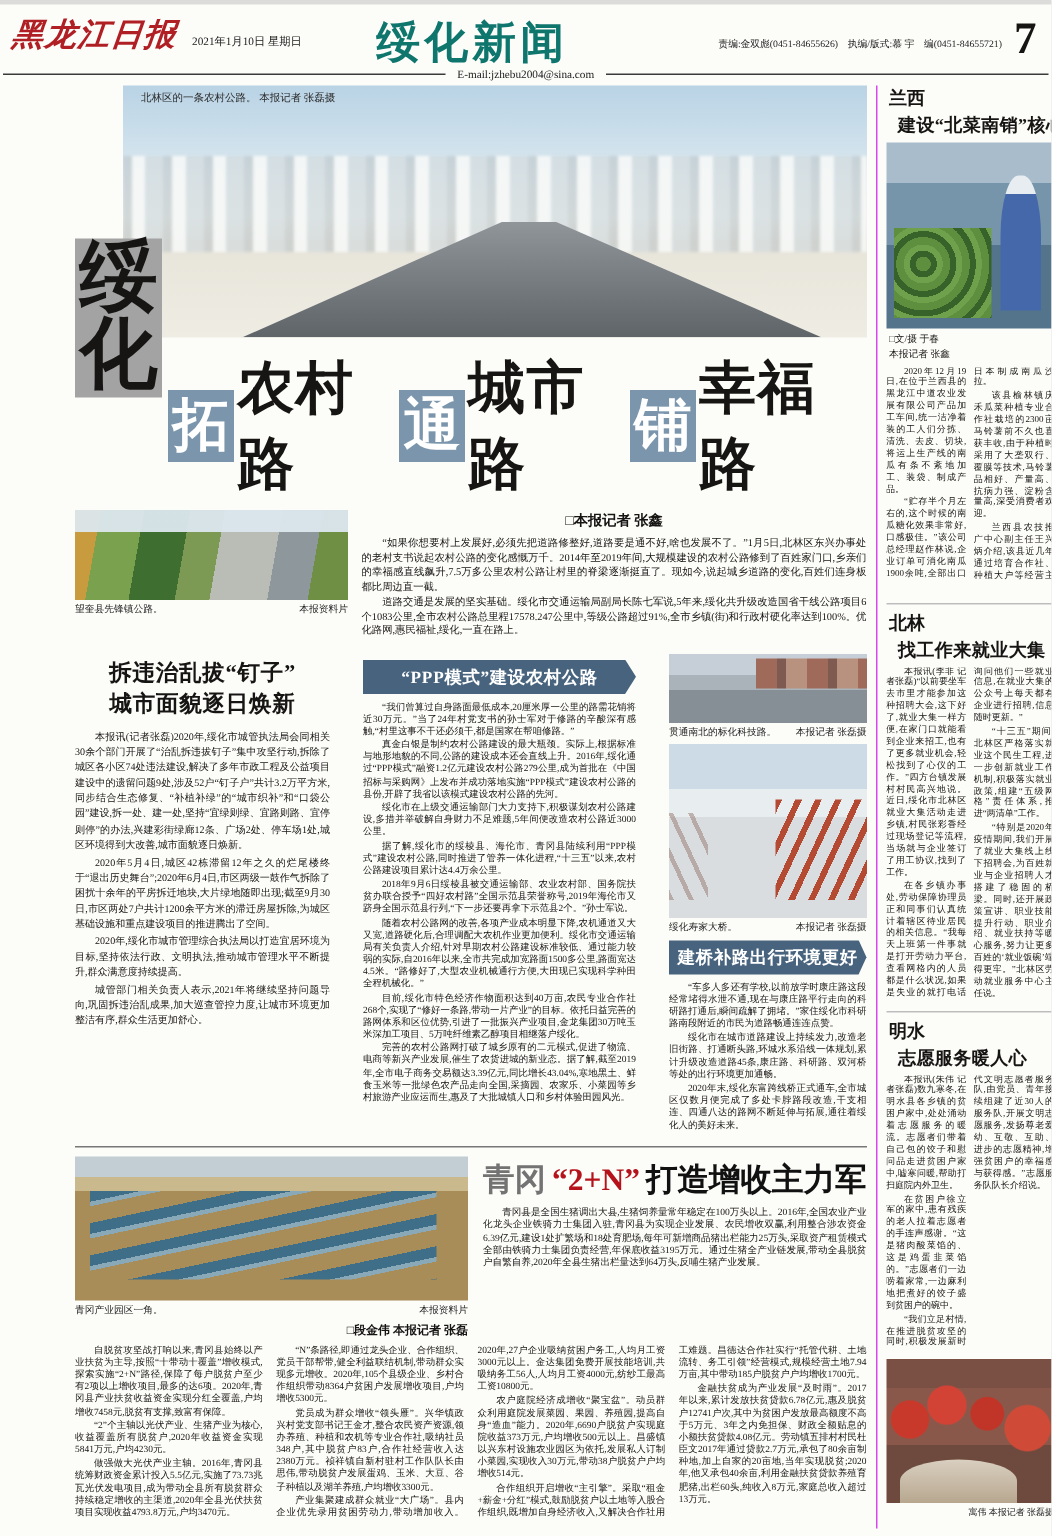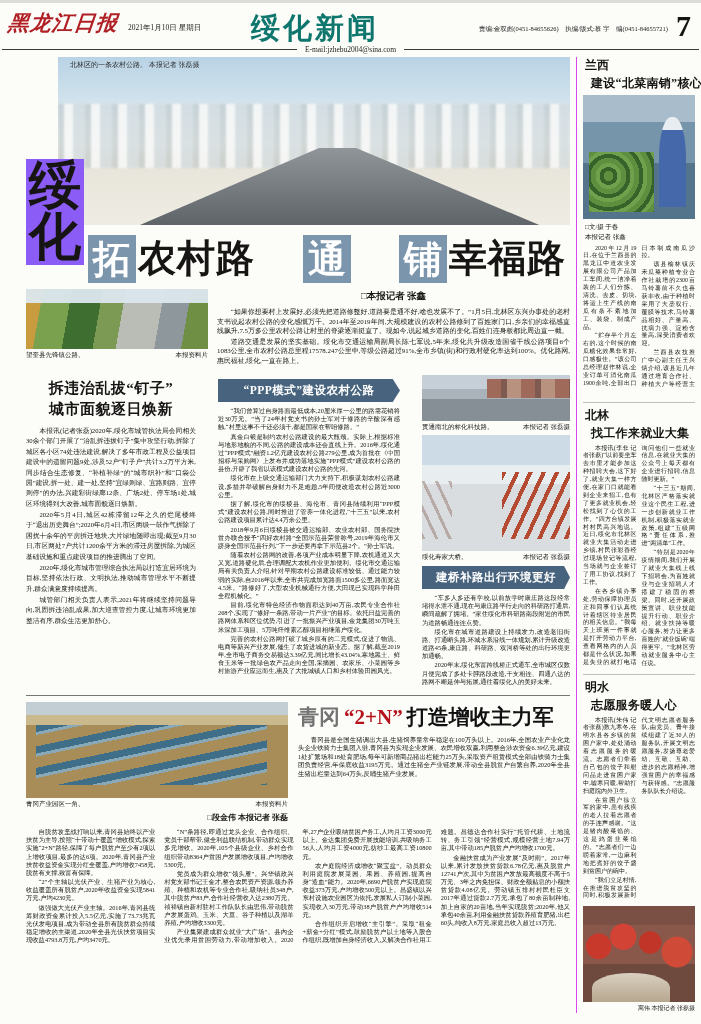--- a/index.html
+++ b/index.html
@@ -15,34 +15,34 @@
   .masthead { font-size:21px; font-weight:bold; font-style:italic; color:#b01f24; letter-spacing:1px; transform:skewX(-6deg); white-space:nowrap; }
   .head-date { font-size:7.5px; color:#222; margin:14px 0 0 10px; white-space:nowrap; }
   .section-title { flex:0 0 auto; font-size:29px; font-weight:900; color:#0f766e; letter-spacing:3px; margin:0 auto; white-space:nowrap; }
   .head-right { display:flex; align-items:flex-start; margin-left:auto; }
   .editors { font-size:6.5px; color:#222; margin:16px 8px 0 0; white-space:nowrap; }
   .page-num { font-size:30px; font-weight:bold; line-height:1; margin-top:2px; }
   .head-rule { display:flex; align-items:center; padding:0 2px; }
   .head-rule .line { flex:1; height:1px; background:#3a3a3a; }
   .head-rule .email { font-size:7.5px; color:#222; padding:0 8px; white-space:nowrap; }
   
-  .content { display:flex; padding:3px 6px 0 26px; }
+  .content { display:flex; padding:3px 6px 0 26px;margin-left:24px; }
   .main { width:550px; padding-right:6px; }
   .sidebar { width:119px; border-left:1px solid #d946ef; padding-left:6px; }
   
   .hero { position:relative; }
   .hero-photo { margin-left:32px; height:168px; position:relative; overflow:hidden;
     background:linear-gradient(180deg,#b9d3e5 0%,#cfe1ec 24%,#e2ebf0 38%,#eef1ee 52%,#e7e4da 62%,#efece3 100%); }
   .hero-photo::before { content:""; position:absolute; top:28%; left:0; right:0; height:38%;
     background:repeating-linear-gradient(90deg,rgba(186,195,198,.55) 0 6px,rgba(245,247,246,.92) 6px 15px,rgba(210,219,222,.7) 15px 27px); filter:blur(1px); }
   .hero-photo::after { content:""; position:absolute; bottom:0; left:16%; right:6%; height:46%;
     background:linear-gradient(180deg,#90959a 0,#5f6468 100%);
     clip-path:polygon(45% 0,54% 0,100% 100%,0 100%); }
   .hero-caption { position:absolute; top:3px; left:44px; font-size:7px; color:#2a2a2a; z-index:3; }
-  .v-title { position:absolute; left:0; top:102px; width:58px; background:#8b5cf6; z-index:4;
+  .v-title { position:absolute; left:0; top:102px; width:58px; background:#a3a3a3; z-index:4;
     font-size:52px; font-weight:900; line-height:.98; text-align:center; padding:2px 0; }
   .headline-row { display:flex; justify-content:space-between; align-items:center; margin:8px 4px 2px 62px; }
   .seg { display:flex; align-items:center; }
   .key { display:inline-block; width:48px; height:48px; background:#7b96ac; color:#fff;
     font-size:38px; line-height:48px; text-align:center; font-weight:bold; }
   .rest { font-size:38px; font-weight:900; letter-spacing:1px; padding-left:2px; }
   
   .lead-row { display:flex; gap:9px; margin-top:5px; }
   .lead-photo-block { width:182px; }
   .lead-photo { height:60px;
@@ -147,20 +147,21 @@
         <div class="hero-photo"></div>
         <div class="hero-caption">北林区的一条农村公路。 本报记者 张磊摄</div>
         <div class="v-title">绥化</div>
         <div class="headline-row">
           <span class="seg">
             <b class="key">拓</b>
             <span class="rest">农村路</span>
           </span>
           <span class="seg">
             <b class="key">通</b>
+            <span class="rest">城市路</span>
           </span>
           <span class="seg">
             <b class="key">铺</b>
             <span class="rest">幸福路</span>
           </span>
         </div>
       </div>
 
       <div class="lead-row">
         <div class="lead-photo-block">

